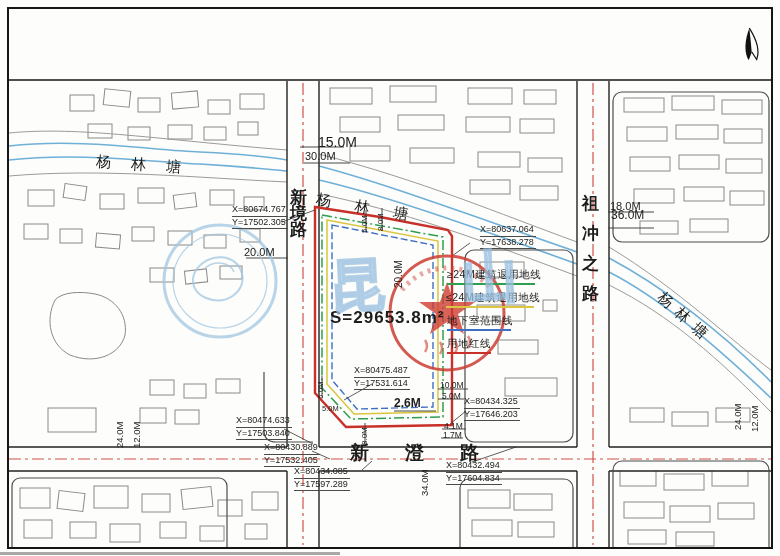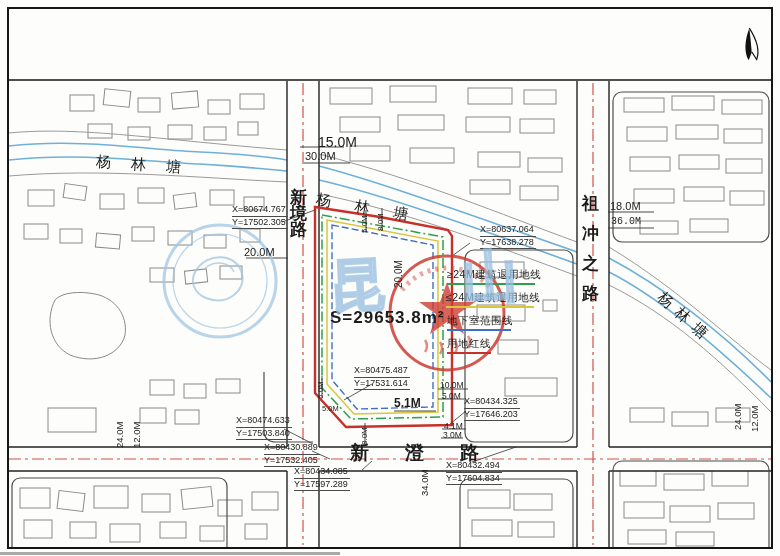--- a/index.html
+++ b/index.html
@@ -314,28 +314,28 @@
 
   <span class="lbl dim" style="left:301px;top:134px;font-size:14px;margin-left:17px;">15.0M</span>
   <span class="lbl dim" style="left:305px;top:150px;font-size:11px;">30.0M</span>
   <span class="lbl dim" style="left:244px;top:246px;font-size:11px;">20.0M</span>
   <span class="lbl dim rot" style="left:393px;top:288px;font-size:10px;">20.0M</span>
   <span class="lbl dim rot" style="left:360px;top:233px;font-size:8px;">5.0M</span>
   <span class="lbl dim rot" style="left:376px;top:231px;font-size:8px;">8.0M</span>
   <span class="lbl dim rot" style="left:316px;top:399px;font-size:8px;">5.0M</span>
   <span class="lbl dim" style="left:322px;top:404px;font-size:7.5px;">5.0M</span>
   <span class="lbl dim rot" style="left:360px;top:445px;font-size:8px;">8.0M</span>
-  <span class="lbl dim" style="left:394px;top:396px;font-size:12px;font-weight:bold;">5.1M</span>
+  <span class="lbl dim" style="left:394px;top:396px;font-size:12px;font-weight:bold;">2.6M</span>
   <span class="lbl dim" style="left:440px;top:380px;font-size:8.5px;">10.0M</span>
   <span class="lbl dim" style="left:442px;top:391px;font-size:8.5px;">5.0M</span>
   <span class="lbl dim" style="left:444px;top:421px;font-size:8.5px;">4.1M</span>
-  <span class="lbl dim" style="left:443px;top:430px;font-size:8.5px;">3.0M</span>
+  <span class="lbl dim" style="left:443px;top:430px;font-size:8.5px;">1.7M</span>
   <span class="lbl dim rot" style="left:419px;top:496px;font-size:9.5px;">34.0M</span>
   <span class="lbl dim" style="left:610px;top:200px;font-size:11px;">18.0M</span>
-  <span class="lbl dim" style="left:611px;top:216px;font-size:10px;font-family:Liberation Mono, monospace;">36.0M</span>
+  <span class="lbl dim" style="left:611px;top:208px;font-size:12px;">36.0M</span>
   <span class="lbl dim rot" style="left:114px;top:448px;font-size:9.5px;">24.0M</span>
   <span class="lbl dim rot" style="left:131px;top:448px;font-size:9.5px;">12.0M</span>
   <span class="lbl dim rot" style="left:732px;top:430px;font-size:9.5px;">24.0M</span>
   <span class="lbl dim rot" style="left:749px;top:432px;font-size:9.5px;">12.0M</span>
 
   <span class="wm-char" style="left:330px;top:248px;">昆</span>
   <span class="wm-char" style="left:462px;top:240px;">山</span>
 
 </div>
 

